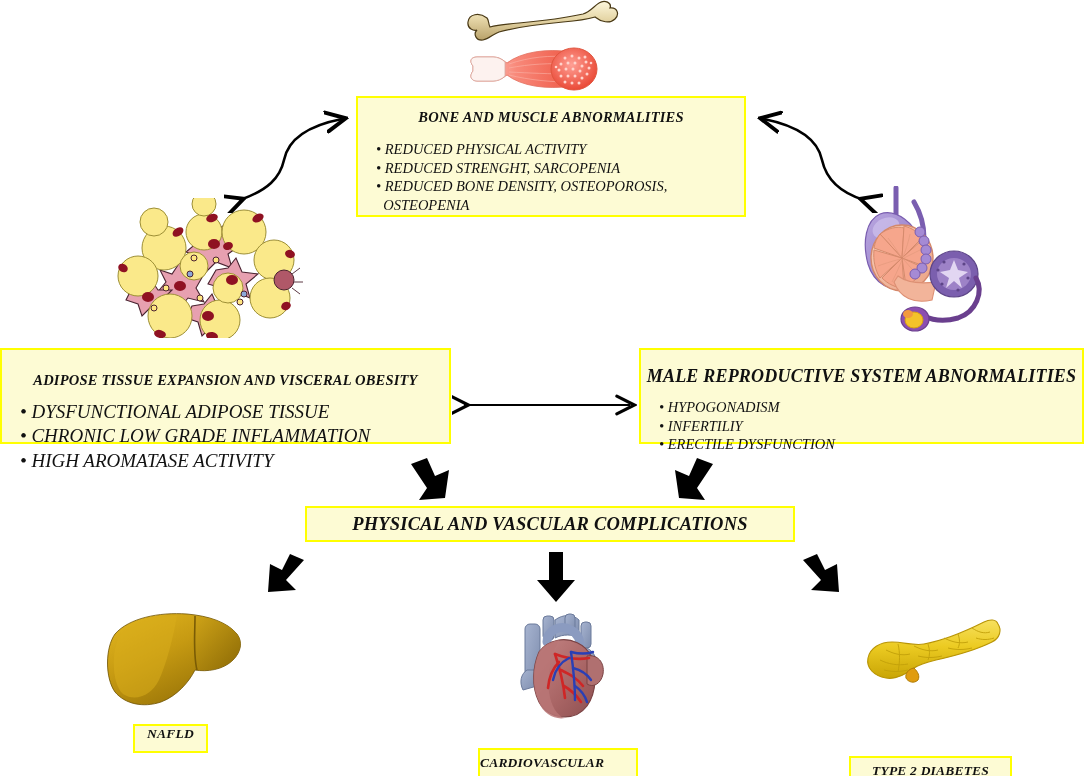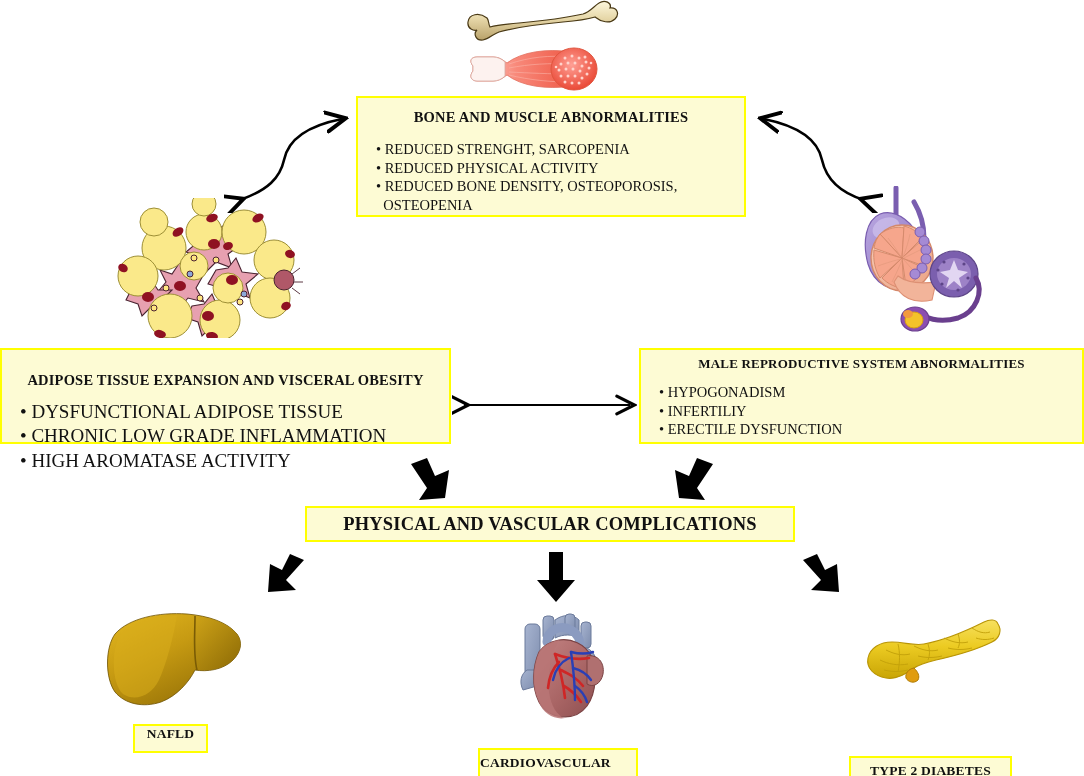--- a/index.html
+++ b/index.html
@@ -19,20 +19,21 @@
     overflow: hidden;
   }
 
   
   .box {
     position: absolute;
     background: #fdfbd4;
     border: 2px solid #ffff00;
     box-sizing: border-box;
     color: #111111;
+    font-style: italic;
   }
   .box-title {
     font-weight: bold;
     text-align: center;
     letter-spacing: 0.2px;
   }
   .bullets {
     list-style: none;
     margin: 0;
     padding: 0;
@@ -56,21 +57,21 @@
   #box-adipose {
     left: 0px; top: 348px; width: 451px; height: 96px;
   }
   #box-adipose .box-title { font-size: 14.5px; margin: 22px 0 0 0; }
   #box-adipose .bullets { margin: 11px 0 0 18px; font-size: 19px; }
 
   
   #box-male {
     left: 639px; top: 348px; width: 445px; height: 96px;
   }
-  #box-male .box-title { font-size: 13px; margin: 6px 0 0 0; }
+  #box-male .box-title { font-size: 18px; margin: 16px 0 0 0; }
   #box-male .bullets { margin: 11px 0 8px 18px; font-size: 14.5px; }
 
   
   #box-metabolic {
     left: 305px; top: 506px; width: 490px; height: 36px;
     display: flex; align-items: center; justify-content: center;
   }
   #box-metabolic .box-title { font-size: 18.5px; margin: 0; }
 
   
@@ -498,22 +499,22 @@
 
   <div class="arrow" id="arrow-to-t2d">
     <svg width="52" height="52" viewBox="0 0 52 52">
       <path d="M6 10 L20 4 L28 20 L40 14 L42 42 L14 40 L24 30 Z" fill="#000000"></path>
     </svg>
   </div>
 
   <div class="box" id="box-bone">
     <div class="box-title">BONE AND MUSCLE ABNORMALITIES</div>
     <ul class="bullets">
+      <li>REDUCED PHYSICAL ACTIVITY</li>
       <li>REDUCED STRENGHT, SARCOPENIA</li>
-      <li>REDUCED PHYSICAL ACTIVITY</li>
       <li>REDUCED BONE DENSITY, OSTEOPOROSIS,
   OSTEOPENIA</li>
     </ul>
   </div>
 
   <div class="box" id="box-adipose">
     <div class="box-title">ADIPOSE TISSUE EXPANSION AND VISCERAL OBESITY</div>
     <ul class="bullets">
       <li>DYSFUNCTIONAL ADIPOSE TISSUE</li>
       <li>CHRONIC LOW GRADE INFLAMMATION</li>

